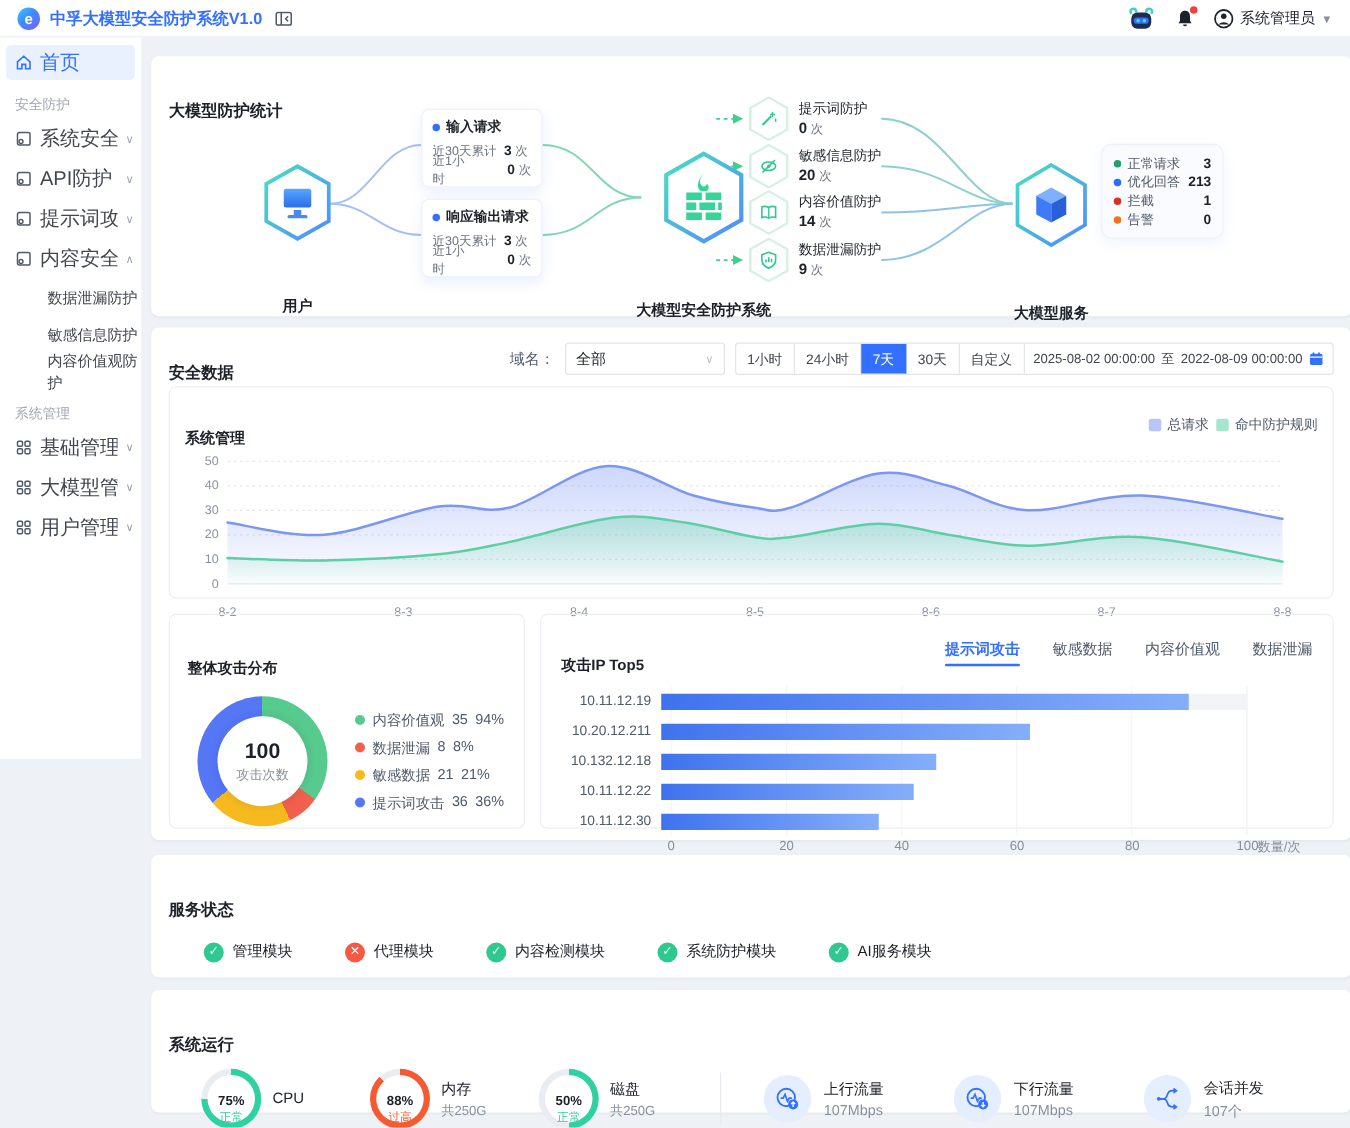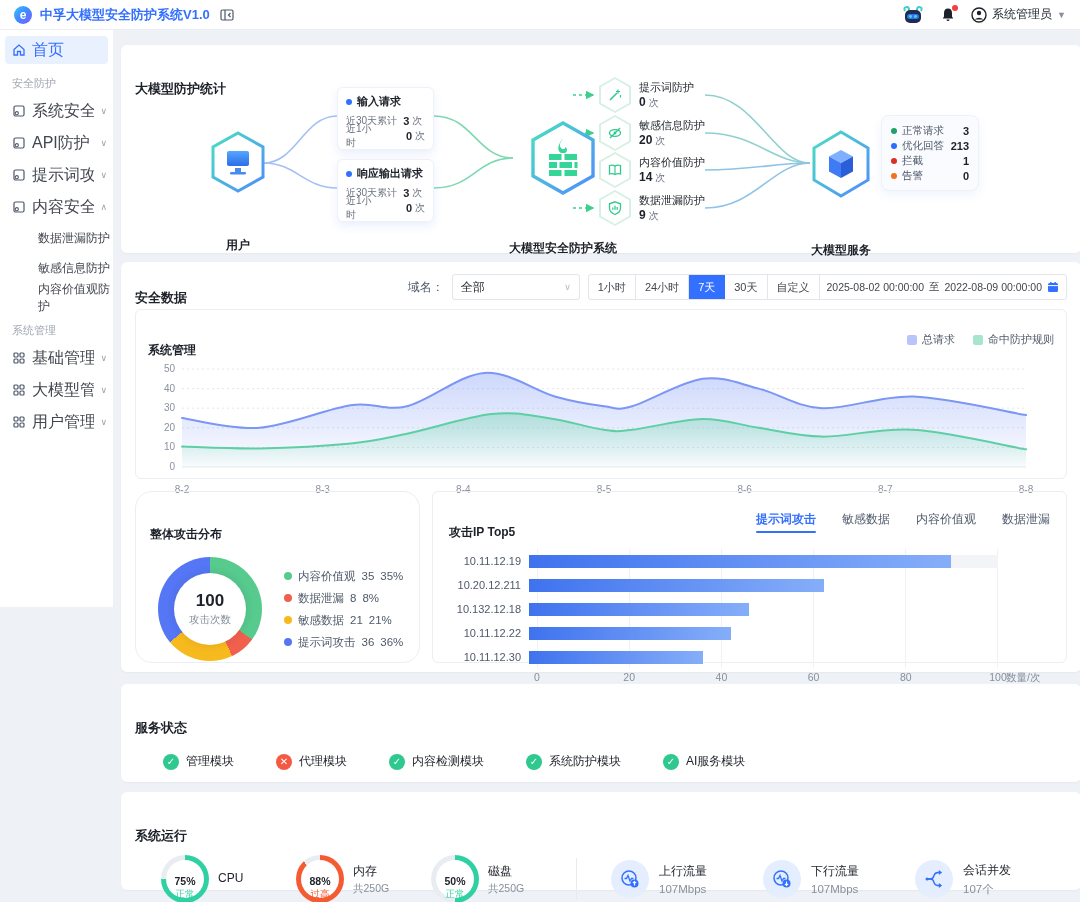--- a/index.html
+++ b/index.html
@@ -80,25 +80,25 @@
   .seg-group { display:flex; align-items:stretch; height:26px; border:1px solid #e2e5ea;
     border-radius:3px; overflow:hidden; background:#fff; }
   .seg { padding:0 9px; display:flex; align-items:center; font-size:11px; color:#42464e;
     border-right:1px solid #e2e5ea; cursor:pointer; white-space:nowrap; }
   .seg.active { background:#3370ff; color:#fff; border-color:#3370ff;text-align:center; }
   .date-box { display:flex; align-items:center; gap:5px; padding:0 7px; font-size:10.5px;
     color:#42464e; cursor:pointer; white-space:nowrap; }
   .sub-card { border:1px solid #eceef3; border-radius:6px; }
   .trend-card { margin-top:9px; height:170px; padding:10px 12px 4px; }
   .trend-head { display:flex; align-items:center; }
-  .legend { margin-left:auto; display:flex; gap:18px; align-items:center; }
+  .legend { margin-left:auto; display:flex; gap:6px; align-items:center; }
   .legend-item { display:flex; align-items:center; gap:5px; font-size:11px; color:#4e5969; cursor:pointer; }
   .legend-sq { width:10px; height:10px; border-radius:2px; opacity:.55; }
   .bottom-row { display:flex; gap:12px; margin-top:12px; }
-  .dist-card { width:285px; height:172px; padding:12px 14px; flex:none;border-radius:17px; }
+  .dist-card { width:285px; height:172px; padding:12px 14px; flex:none; }
   .donut-wrap { display:flex; align-items:center; margin-top:14px; gap:22px; }
   .donut { width:104px; height:104px; border-radius:50%; position:relative; flex:none; margin-left:8px; }
   .donut-hole { position:absolute; inset:16px; background:#fff; border-radius:50%;
     box-shadow:0 0 8px rgba(31,35,41,.12); display:flex; flex-direction:column;
     align-items:center; justify-content:center; }
   .donut-num { font-size:17px; font-weight:700; }
   .donut-cap { font-size:10.5px; color:#86909c; margin-top:2px; }
   .dlegend-row { display:flex; align-items:center; gap:6px; font-size:11.5px; color:#4e5969; height:22px; }
   .dlegend-dot { width:8px; height:8px; border-radius:50%; flex:none; }
   .dlegend-val { margin-left:0;text-align:center; }
@@ -557,21 +557,21 @@
               <div class="donut-hole">
                 <div class="donut-num">100</div>
                 <div class="donut-cap">攻击次数</div>
               </div>
             </div>
             <div>
               <div class="dlegend-row">
                   <span class="dlegend-dot" style="background: rgb(87, 202, 142);"></span>
                   <span>内容价值观</span>
                   <span class="dlegend-val">35</span>
-                  <span class="dlegend-val">35%</span>
+                  <span class="dlegend-val">94%</span>
                 </div>
               <div class="dlegend-row">
                   <span class="dlegend-dot" style="background: rgb(240, 96, 77);"></span>
                   <span>数据泄漏</span>
                   <span class="dlegend-val">8</span>
                   <span class="dlegend-val">8%</span>
                 </div>
               <div class="dlegend-row">
                   <span class="dlegend-dot" style="background: rgb(247, 186, 30);"></span>
                   <span>敏感数据</span>

